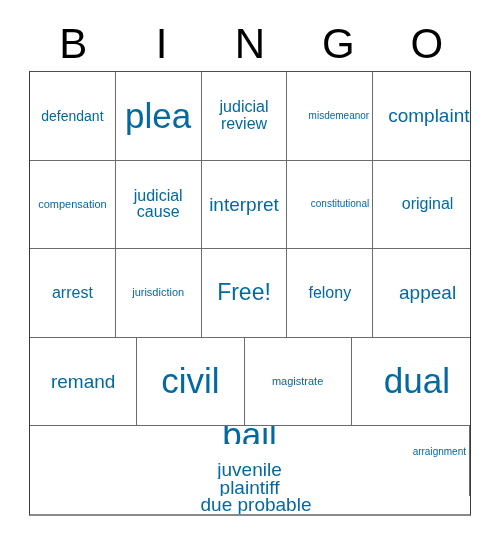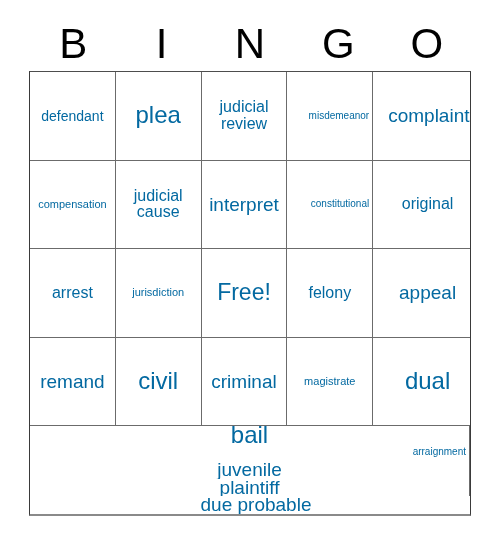--- a/index.html
+++ b/index.html
@@ -85,21 +85,21 @@
     line-height: 1.04;
     overflow: hidden;
     background: #ffffff;
   }
   .cell:last-child {
     border-right: none;
     margin-left: 12px;
   }
 
   
-  .sz-xl   { font-size: 24px; }
+  .sz-xl   { font-size: 35px; }
   .sz-lg   { font-size: 23px; }
   .sz-md   { font-size: 16px; }
   .sz-sm   { font-size: 19px; }
   .sz-xs   { font-size: 14px; }
   .sz-xxs  { font-size: 11px; }
   .sz-tiny { font-size: 10px; text-align: right; }
 
   .cell-text {
     display: block;
     width: 100%;
@@ -171,23 +171,20 @@
         </div>
       </div>
       <div class="grid-row">
         <div class="cell">
           <span class="cell-text sz-sm">remand</span>
         </div>
         <div class="cell">
           <span class="cell-text sz-xl">civil</span>
         </div>
         <div class="cell">
-          <span class="cell-text sz-sm">criminal</span>
-        </div>
-        <div class="cell">
           <span class="cell-text sz-xxs">magistrate</span>
         </div>
         <div class="cell">
           <span class="cell-text sz-xl">dual</span>
         </div>
       </div>
       <div class="grid-row">
         <div class="cell">
           <span class="cell-text sz-xl">bail</span>
         </div>

